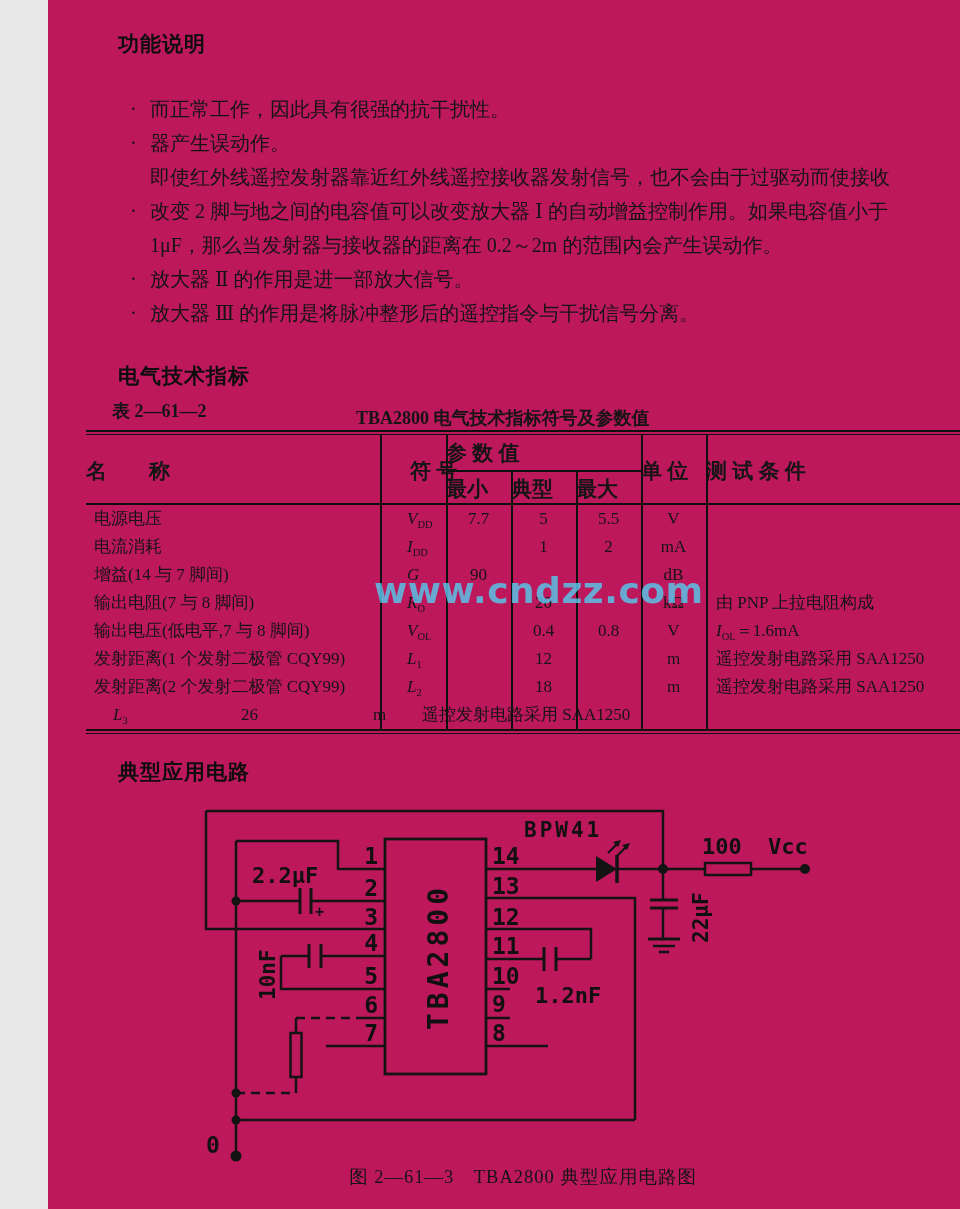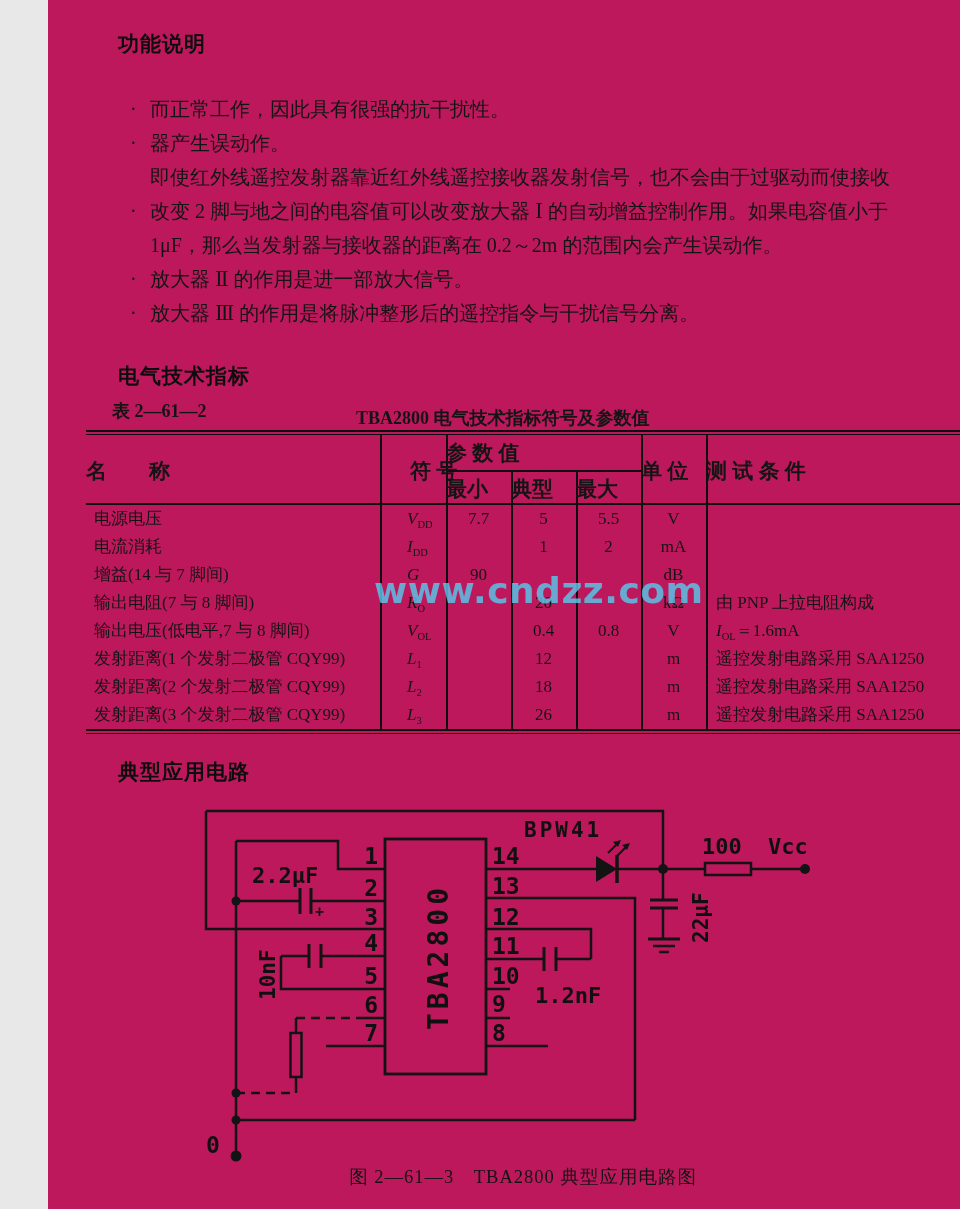--- a/index.html
+++ b/index.html
@@ -163,21 +163,20 @@
       <div class="trow">
         <div class="c-name">发射距离(2 个发射二极管 CQY99)</div>
         <div class="c-sym"><span class="si">L</span><sub>2</sub></div>
         <div class="c-min"></div>
         <div class="c-typ">18</div>
         <div class="c-max"></div>
         <div class="c-unit">m</div>
         <div class="c-cond">遥控发射电路采用 SAA1250</div>
       </div>
       <div class="trow">
-        <div class="c-name">发射距离(3 个发射二极管 CQY99)</div>
         <div class="c-sym"><span class="si">L</span><sub>3</sub></div>
         <div class="c-min"></div>
         <div class="c-typ">26</div>
         <div class="c-max"></div>
         <div class="c-unit">m</div>
         <div class="c-cond">遥控发射电路采用 SAA1250</div>
       </div>
     </div>
   </div>
 

